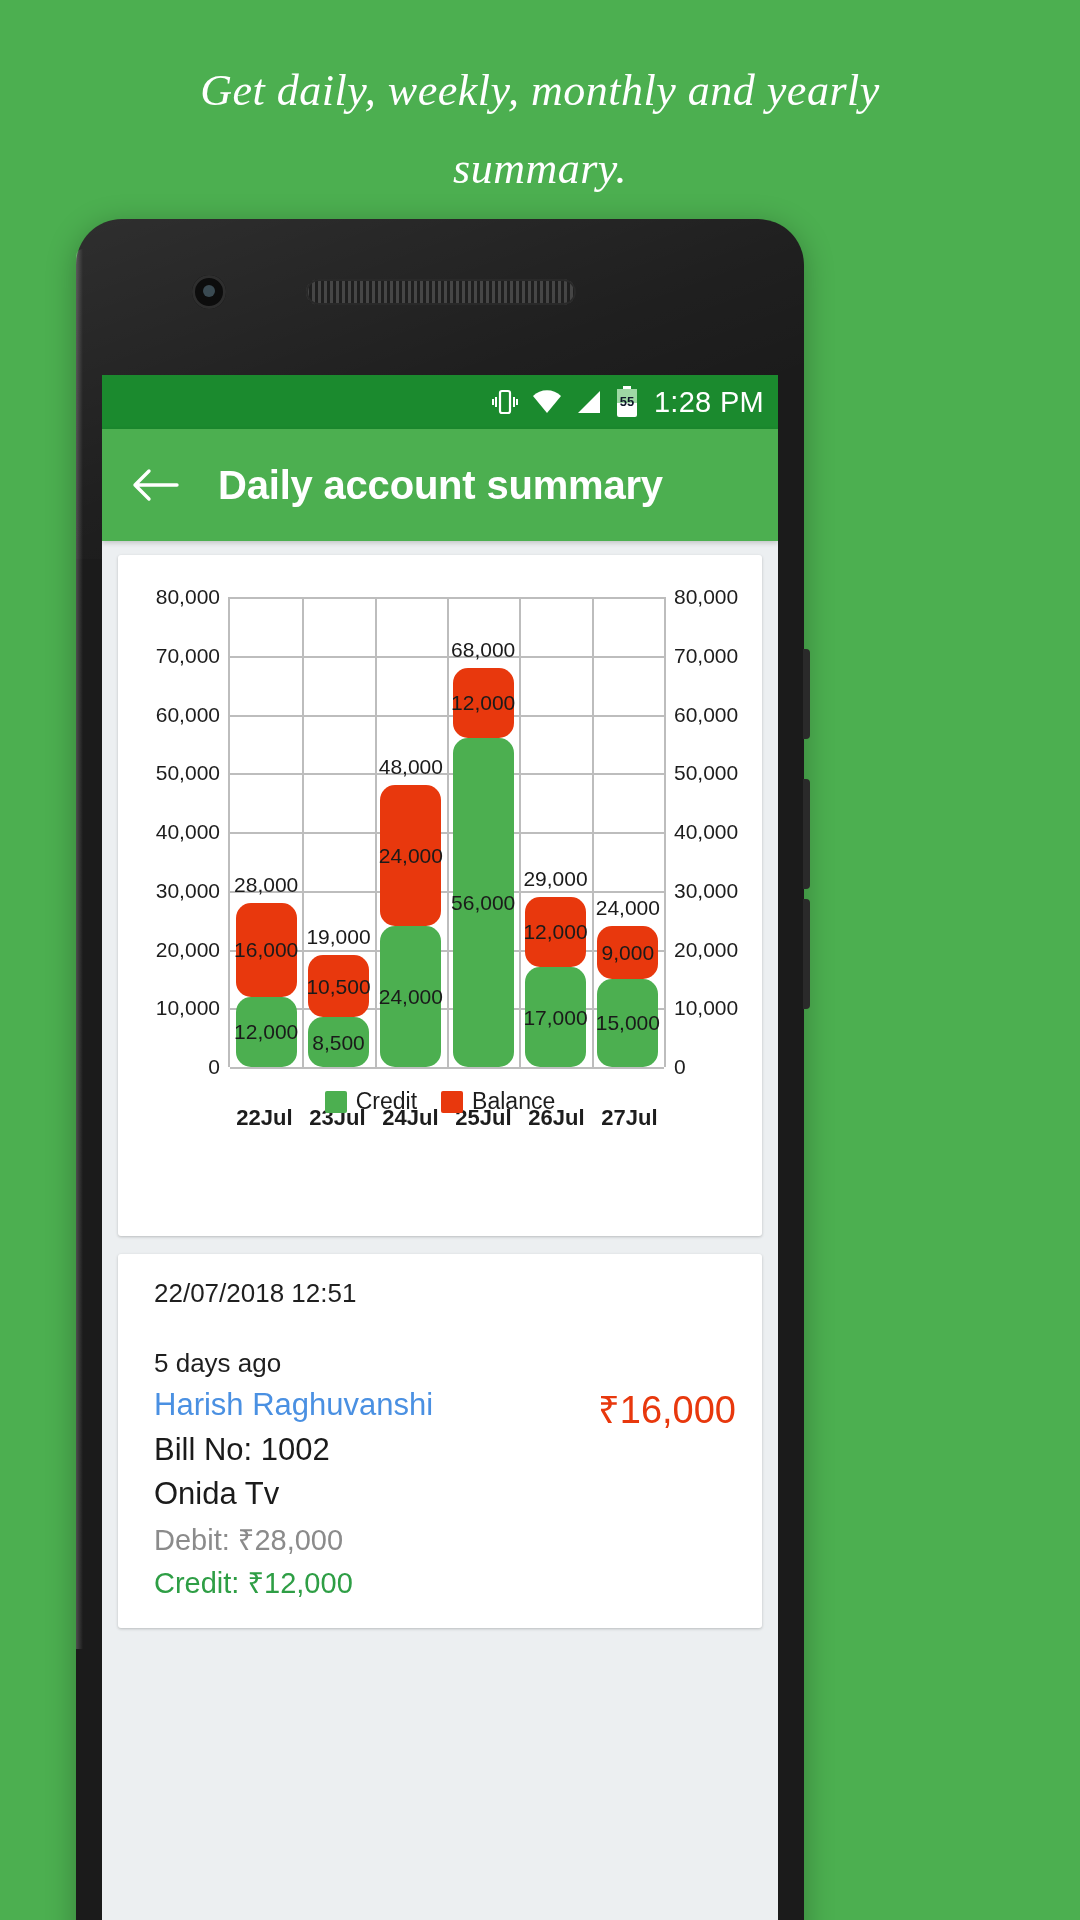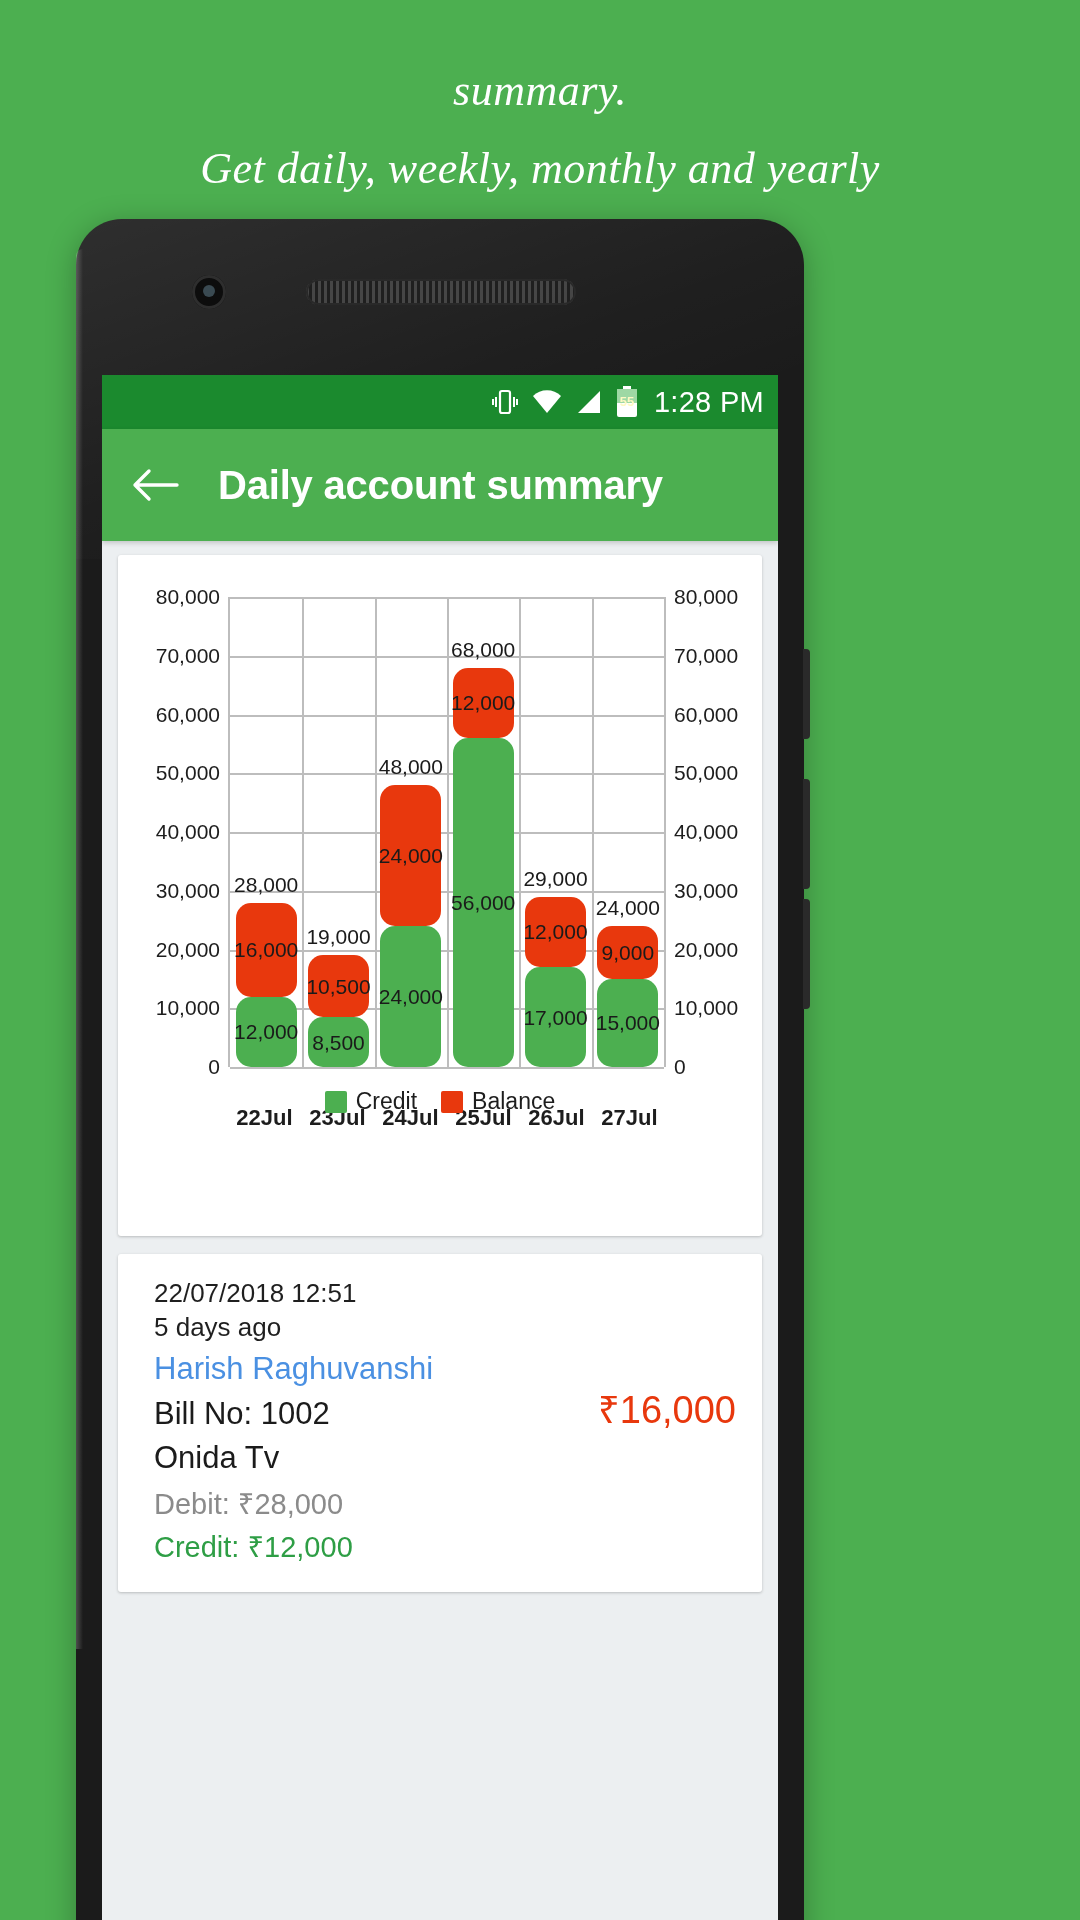--- a/index.html
+++ b/index.html
@@ -137,21 +137,21 @@
     letter-spacing: 0.3px;
     margin-left: 2px;
   }
   .batt-wrap { position: relative; width: 22px; height: 32px; }
   .batt-num {
     position: absolute;
     left: 0; top: 8px;
     width: 22px;
     text-align: center;
     font-size: 13px;
-    color: #fef9c3;
+    color: #0f172a;
     font-weight: bold;
     z-index: 2;
   }
 
   
   #appbar {
     height: 112px;
     background: #4caf50;
     display: flex;
     align-items: center;
@@ -317,42 +317,42 @@
   
   #txn-card {
     margin-top: 18px;
     padding: 22px 24px 26px 36px;
     box-sizing: border-box;
     position: relative;
     min-height: 300px;
   }
   #txn-card .line { line-height: 1.32; }
   .t-date { font-size: 26px; color: #1f1f1f; }
-  .t-ago  { font-size: 26px; color: #1f1f1f; }
+  .t-ago  { font-size: 26px; color: #1f1f1f; margin-top: 36px; }
   .t-party { font-size: 31px; color: #4a90e2; margin-top: 4px; }
   .t-bill { font-size: 31px; color: #1b1b1b; margin-top: 4px; }
   .t-item { font-size: 31px; color: #1b1b1b; margin-top: 4px; }
   .t-debit { font-size: 29px; color: #8b8b8b; margin-top: 6px; }
   .t-credit { font-size: 29px; color: #2e9e45; margin-top: 4px; }
   #txn-amount {
     position: absolute;
     right: 26px;
     top: 128px;
     font-size: 38px;
     color: #e8380d;
   }
 </style>
 </head>
 <body>
 
 <div id="promo">
 
   <div id="headline">
+    <span class="hl-line">Get daily, weekly, monthly and yearly</span>
     <span class="hl-line">summary.</span>
-    <span class="hl-line">Get daily, weekly, monthly and yearly</span>
   </div>
 
   <div id="phone">
     <div id="phone-gloss"></div>
     <div id="phone-edge-left"></div>
     <div id="front-camera"></div>
     <div id="earpiece"></div>
     <div class="side-btn" id="btn-power"></div>
     <div class="side-btn" id="btn-volup"></div>
     <div class="side-btn" id="btn-voldn"></div>

